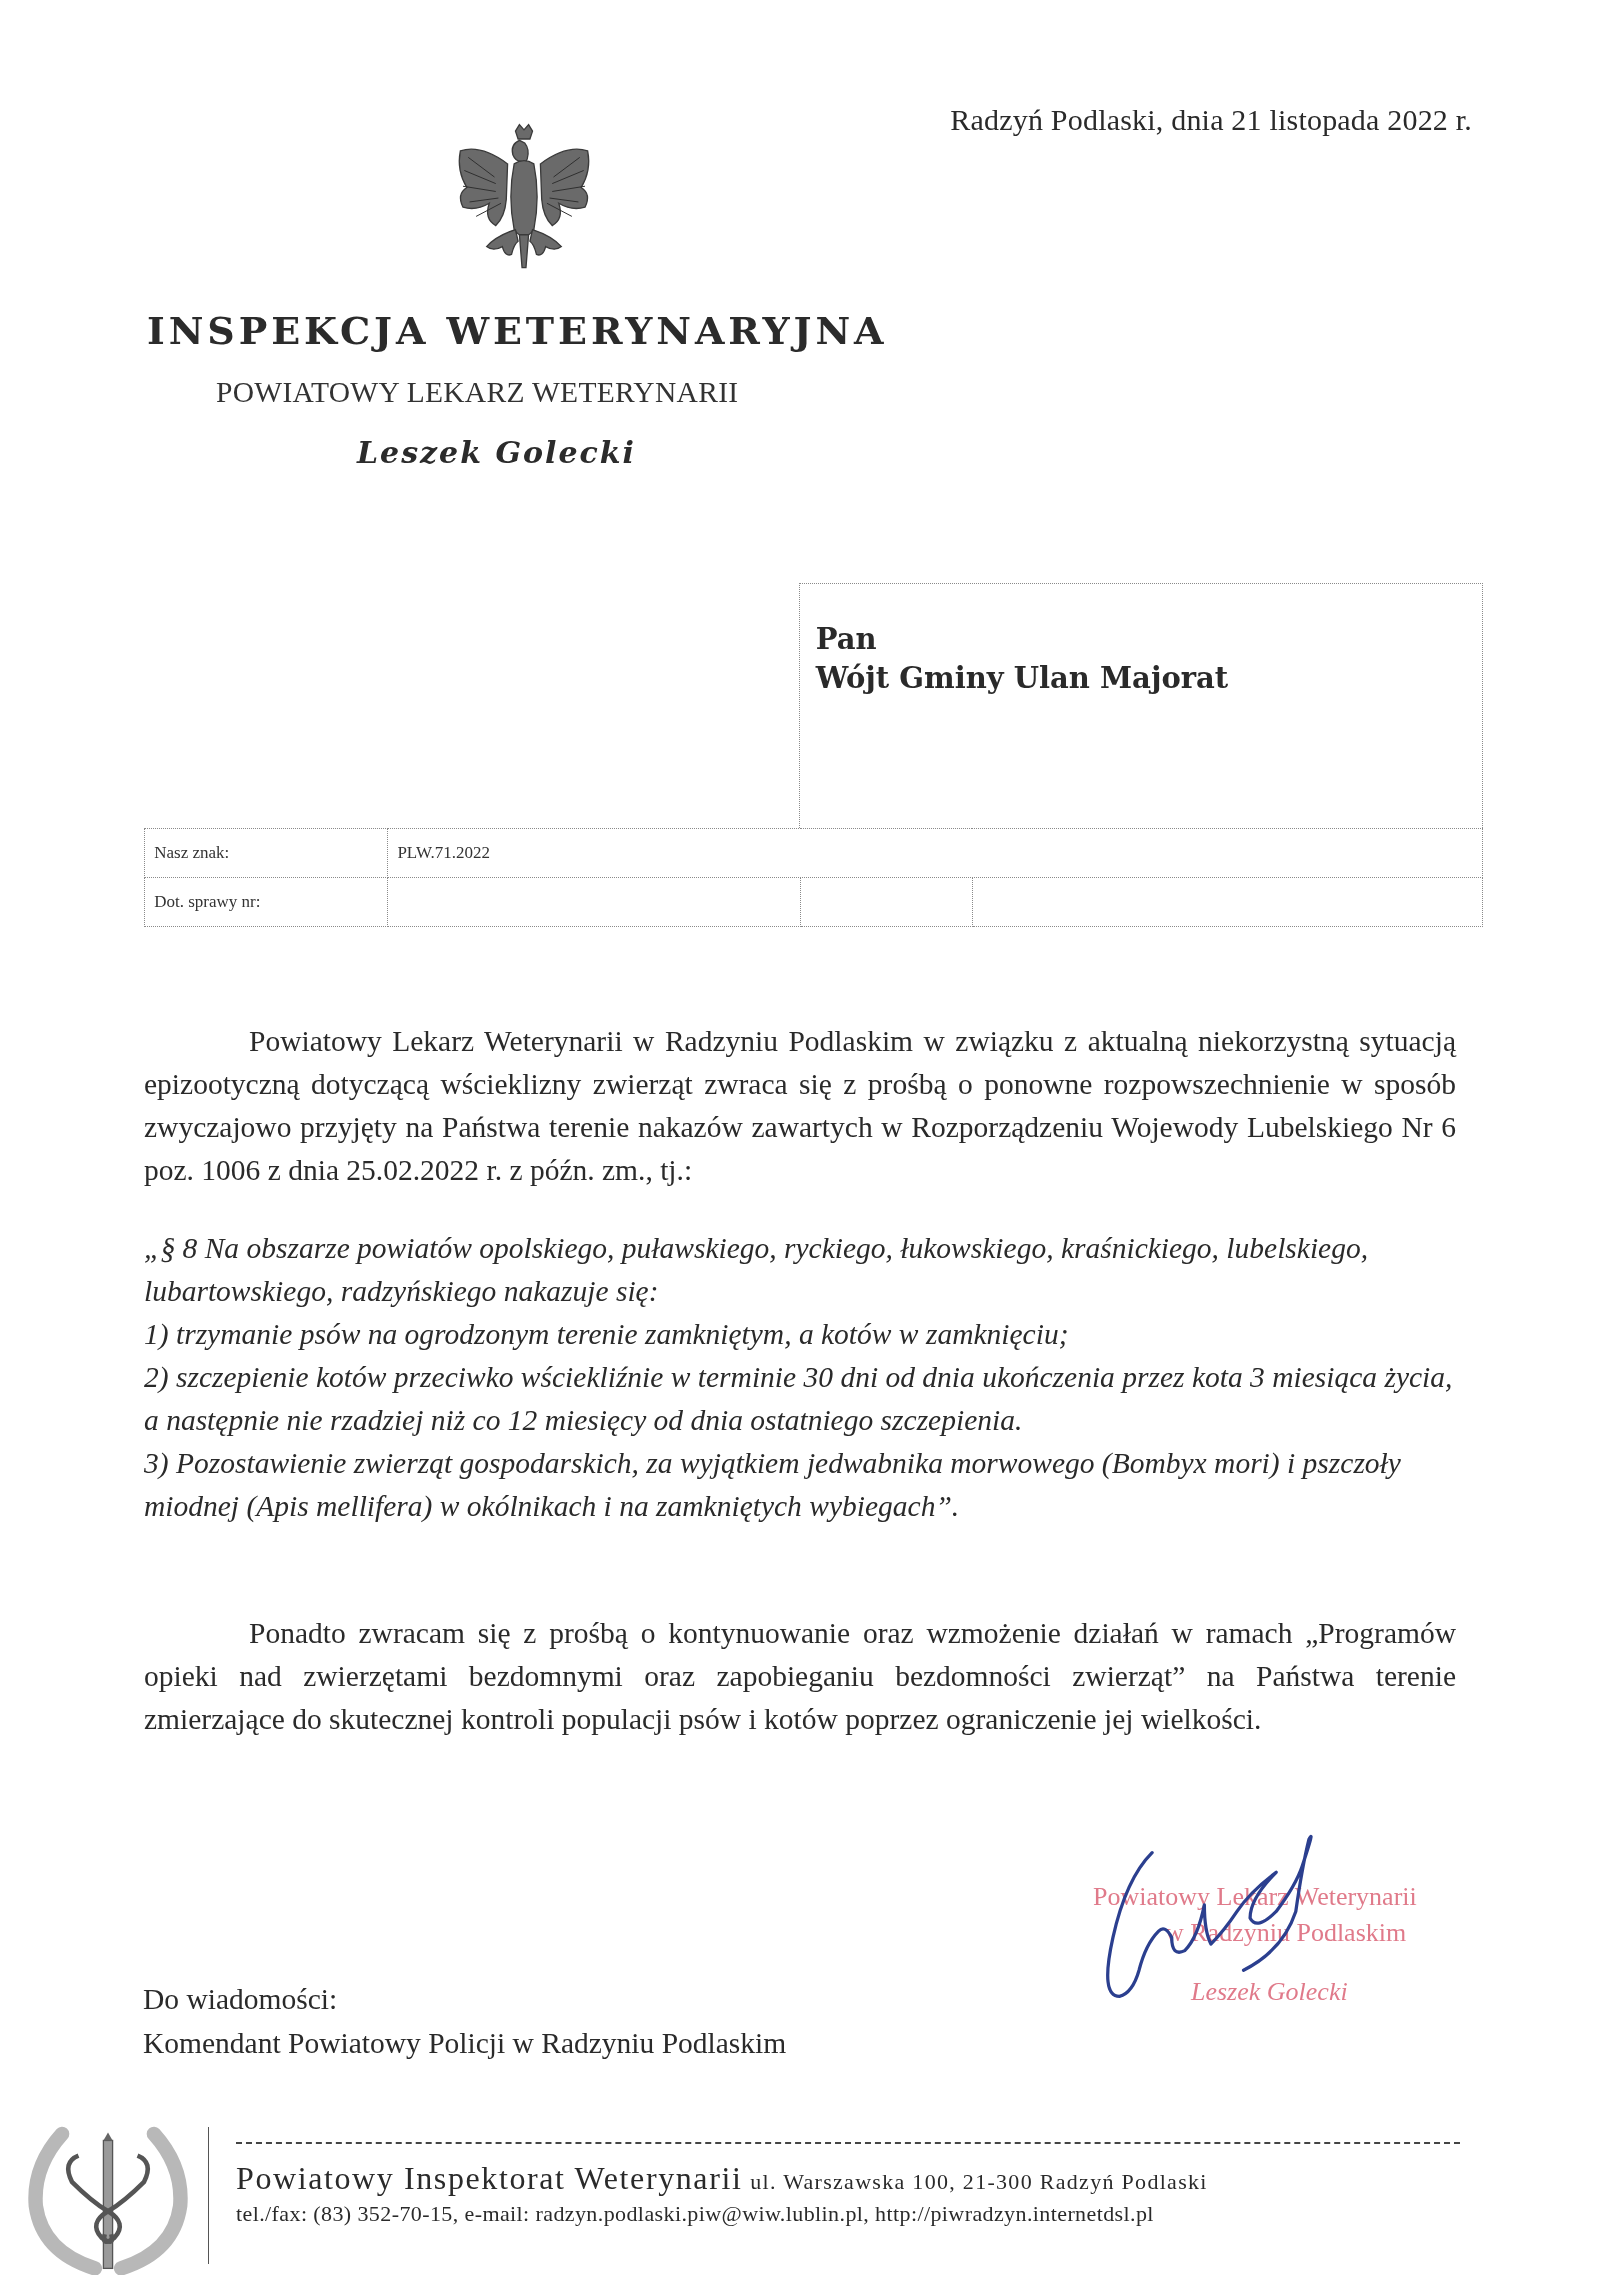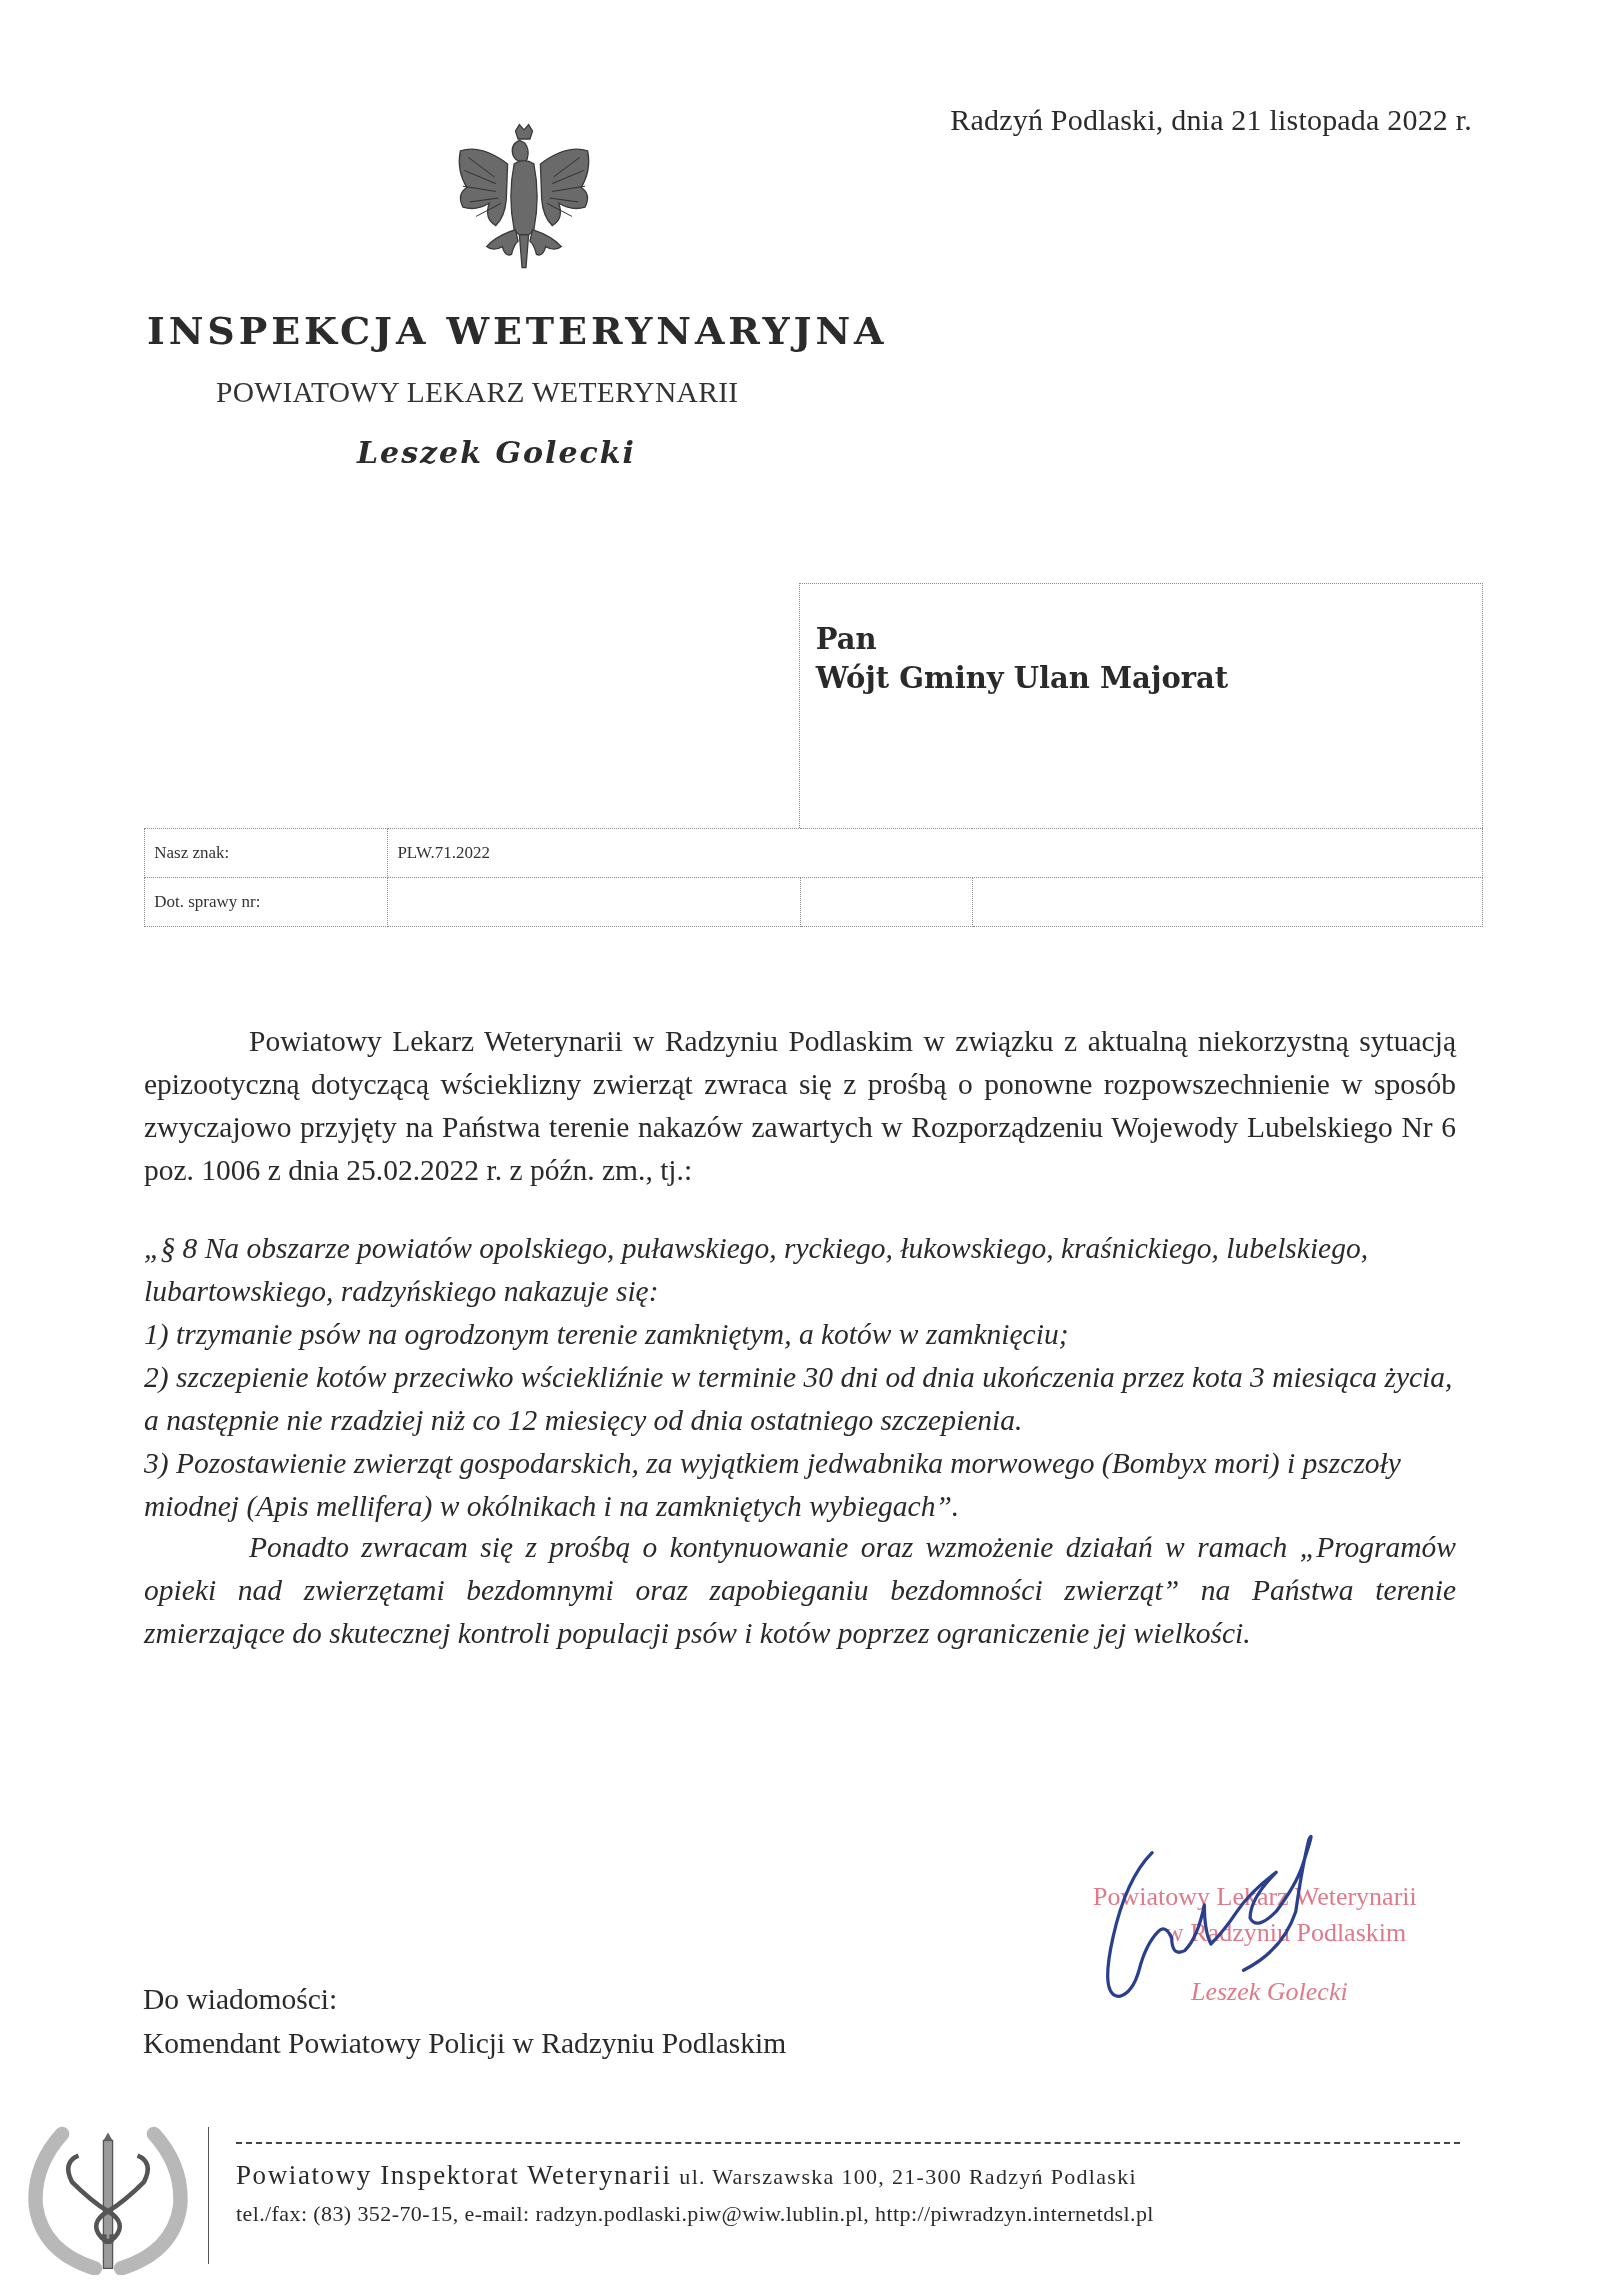--- a/index.html
+++ b/index.html
@@ -28,36 +28,36 @@
   .ref-table .c-label { width:233px; }
   .ref-table .c-mid { width:403px; }
   .ref-table .c-small { width:161px; }
 
   .body-text { left:144px; width:1312px; font-size:29.5px; line-height:43px; color:#2a2a2a;
                text-align:justify; }
   .body-text p { margin:0; }
   .indent { text-indent:105px; }
   .p1 { top:1020px; }
   .quote { top:1227px; font-style:italic; text-align:left; }
-  .p2 { top:1526px;font-style:italic; }
+  .p2 { top:1612px; }
 
   .stamp { left:1080px; top:1820px; width:412px; height:209px; }
   .stamp-line1 { position:absolute; left:13px; top:62px; font-size:26px; color:#e07a8a; white-space:nowrap; }
   .stamp-line2 { position:absolute; left:59px; top:98px; font-size:26px; color:#e07a8a; white-space:nowrap;margin-left:26px; }
   .stamp-name { position:absolute; left:111px; top:157px; font-size:26px; font-style:italic; color:#e07a8a; }
   .signature { position:absolute; left:0; top:0; width:412px; height:209px; }
 
   .cc-label { left:143px; top:1983px; font-size:29.5px; color:#2a2a2a; }
   .cc-item { left:143px; top:2027px; font-size:29.5px; color:#2a2a2a; }
 
   .footer-logo { left:26px; top:2124px; width:164px; height:151px; }
   .footer-vrule { left:208px; top:2127px; width:1.3px; height:137px; background:#555; }
   .footer-dash { left:236px; top:2142px; width:1224px; border-top:2px dashed #444; height:0; }
   .footer-line1 { left:236px; top:2160px; white-space:nowrap; color:#2a2a2a; }
-  .footer-org { font-size:27px; letter-spacing:1.6px; }
+  .footer-org { font-size:32px; letter-spacing:1.6px; }
   .footer-addr { font-size:22px; letter-spacing:1.3px; margin-left:5.2px; }
   .footer-line2 { left:236px; top:2201px; font-size:22px; letter-spacing:0.4px; white-space:nowrap; color:#2a2a2a; }
 </style>
 </head>
 <body>
 
 <div class="abs date-line">Radzyń Podlaski, dnia 21 listopada 2022 r.</div>
 
 <svg class="abs eagle" viewBox="0 0 250 250">
   <g fill="#6a6a6a" stroke="#3a3a3a" stroke-width="2">

